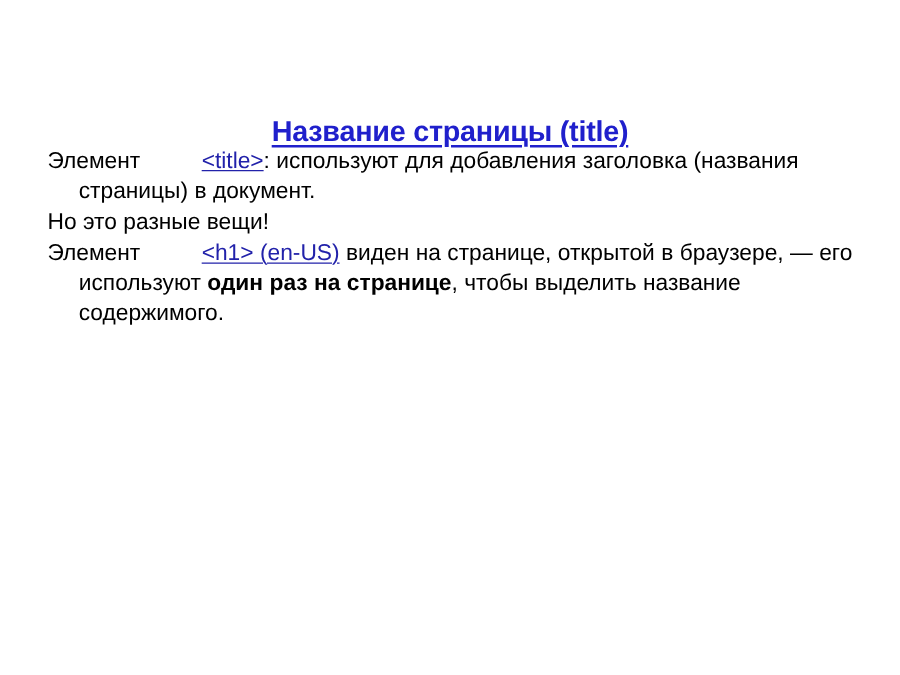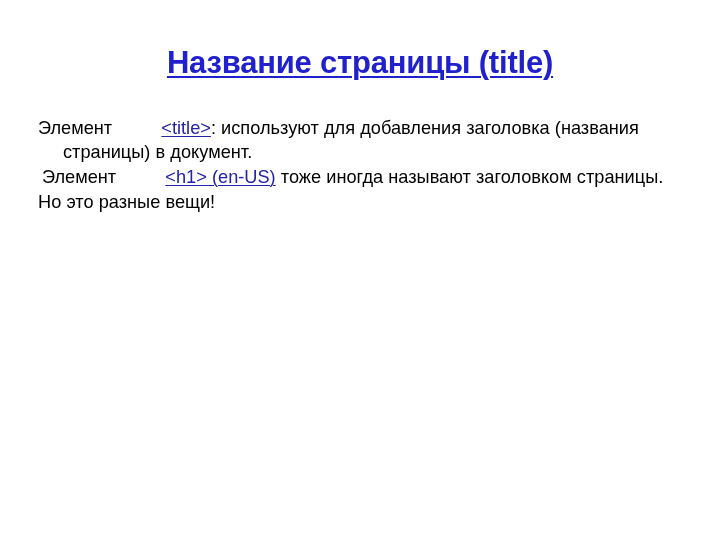--- a/index.html
+++ b/index.html
@@ -26,29 +26,30 @@
   
   .title-block {
     position: absolute;
     left: 0;
     top: 44px;
     width: 720px;
     text-align: center;
   }
   .slide-title {
     display: inline-block;
-    font-size: 31px;
+    font-size: 23px;
     font-weight: bold;
     line-height: 38px;
     color: #2020cc;
     letter-spacing: -0.2px;
     text-decoration: underline;
     text-underline-offset: 3px;
     text-decoration-thickness: 2px;
     white-space: nowrap;
+    margin-top: 42px;
   }
 
   
   .body-block {
     position: absolute;
     left: 38px;
     top: 116px;
     width: 648px;
   }
 
@@ -89,25 +90,25 @@
   <div class="title-block">
     <span class="slide-title">Название страницы (title)</span>
   </div>
 
   <div class="body-block">
 
     <p class="para">
       <span>Элемент </span><a class="link" href="#">&lt;title&gt;</a><span>:  используют для добавления заголовка (названия страницы) в документ.</span>
     </p>
 
-    <p class="para indented">
-      <span>Элемент </span><a class="link" href="#">&lt;h1&gt; (en-US)</a><span> тоже иногда называют заголовком страницы.</span>
-    </p>
 
     <p class="para">
       <span>Но это разные вещи!</span>
     </p>
 
+    <p class="para">
+      <span>Элемент </span><a class="link" href="#">&lt;h1&gt; (en-US)</a><span> виден на странице, открытой в браузере, — его используют </span><b class="bold">один раз на странице</b><span>, чтобы выделить название содержимого.</span>
+    </p>
 
 
 
   </div>
 </div>
 
 </body></html>

